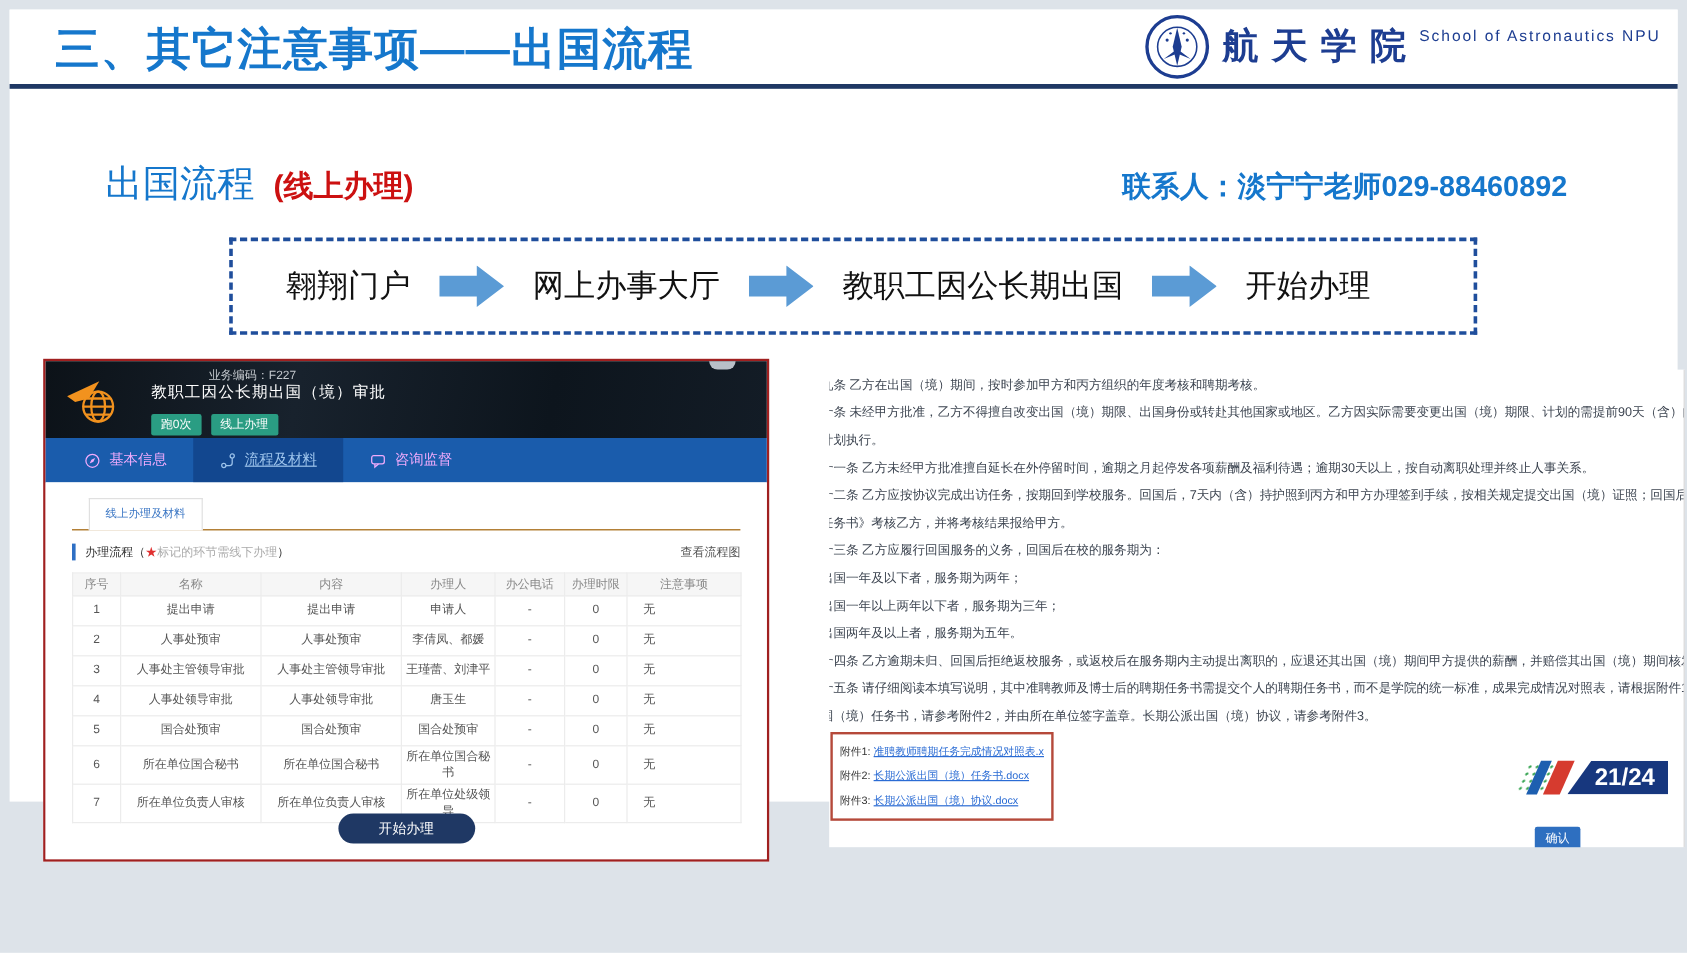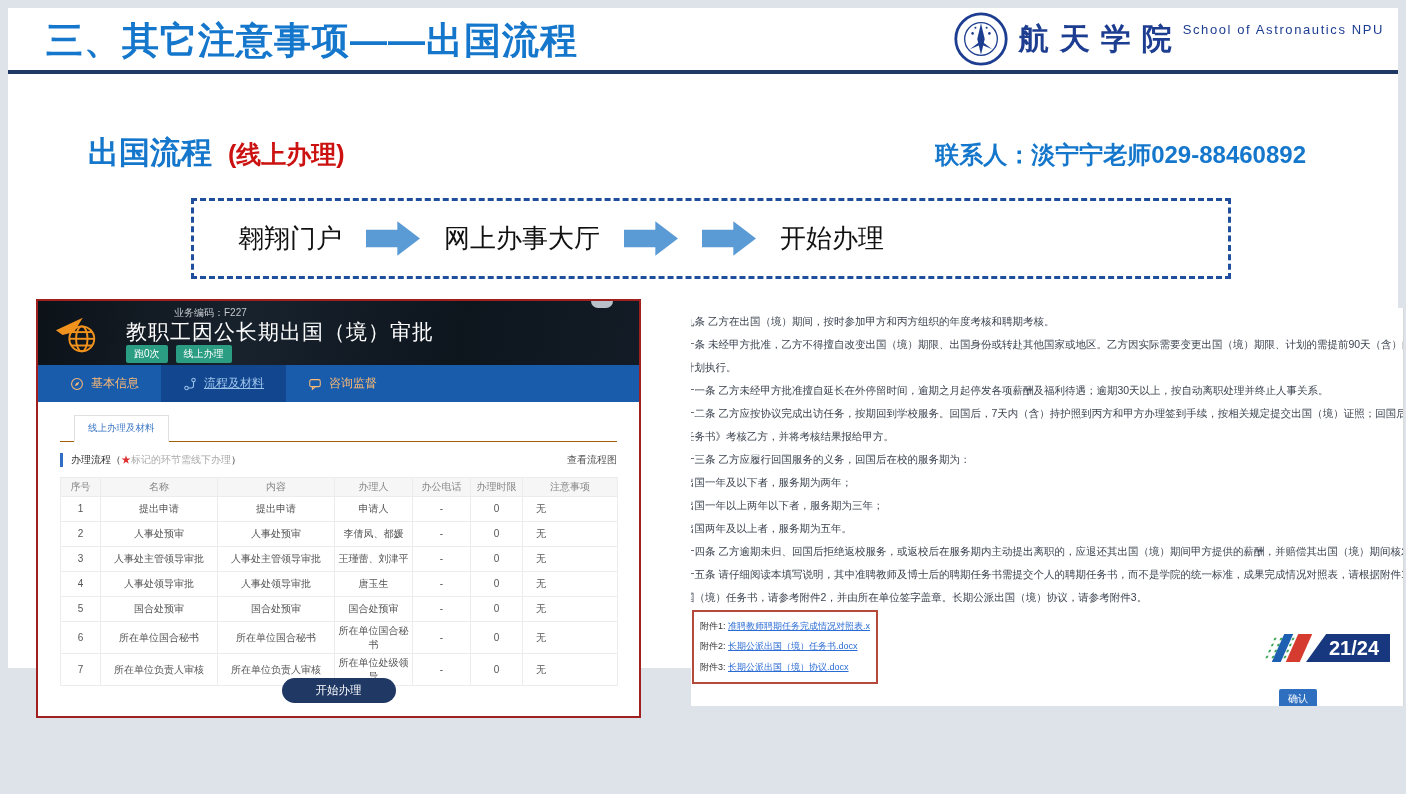--- a/index.html
+++ b/index.html
@@ -16,46 +16,46 @@
   .logo-wrap { position:absolute; right:14px; top:3px; display:flex; align-items:center; gap:10px; }
   .logo-badge { width:56px; height:56px; }
   .logo-text { display:flex; flex-direction:row; align-items:flex-start; color:#1d3d91; }
   .logo-cn { font-size:30px; font-weight:700; letter-spacing:11px; line-height:34px; white-space:nowrap; }
   .logo-en { font-size:13px; letter-spacing:1.6px; line-height:16px; white-space:nowrap; }
 
   
   .intro-row { position:absolute; left:80px; right:92px; top:124px; display:flex;
                justify-content:space-between; align-items:baseline; }
   .intro-left { display:flex; align-items:baseline; gap:16px; }
-  .intro-title { font-size:31px; font-weight:700; color:#1577cc; }
+  .intro-title { font-size:31px; font-weight:400; color:#1577cc; }
   .intro-sub { font-size:25px; font-weight:800; color:#cc1111; }
   .intro-contact { font-size:24px; font-weight:800; color:#1577cc; }
 
   
   .flow-box { position:absolute; left:183px; top:190px; width:1040px; height:81px;
               border:3px dashed #1f4e9c; display:flex; align-items:center; padding-left:44px; gap:24px; }
   .flow-step { font-family:"Liberation Serif", serif; font-size:26px; color:#111; white-space:nowrap; }
   .flow-arrow { width:54px; height:36px; background:#5b9bd5; flex:none;
     clip-path:polygon(0% 26%, 58% 26%, 58% 2%, 100% 50%, 58% 98%, 58% 74%, 0% 74%); }
 
   
   .portal { position:absolute; left:28px; top:291px; width:605px; height:419px;
             border:2px solid #a02020; background:#fff; display:flex; flex-direction:column; }
   .portal-header { position:relative; height:64px; flex:none;
     background:linear-gradient(100deg,#0c1218 0%, #18222d 35%, #0d151d 70%, #131c26 100%); }
   .plane-logo { position:absolute; left:16px; top:10px; }
   .biz-code { position:absolute; left:88px; top:5px; font-size:10px; color:#c3c8cd;margin-left:48px; }
-  .portal-title { position:absolute; left:88px; top:17px; font-size:21px; color:#fff; font-weight:500;
+  .portal-title { position:absolute; left:88px; top:17px; font-size:13px; color:#fff; font-weight:500;
                   letter-spacing:1px; white-space:nowrap; }
   .badge-row { position:absolute; left:88px; top:44px; display:flex; gap:8px; }
   .badge { background:#2a9d83; color:#fff; font-size:10px; padding:2px 8px; border-radius:2px; }
   .header-pill { position:absolute; right:26px; top:0; width:22px; height:7px; background:#ccd3da;
                  border-radius:0 0 10px 10px; opacity:.9; }
   .portal-nav { height:37px; flex:none; background:#1a5cac; display:flex; align-items:stretch; padding-left:10px; }
-  .nav-item { display:flex; align-items:center; gap:7px; padding:0 22px; color:#fdba74; font-size:12px; cursor:pointer; }
+  .nav-item { display:flex; align-items:center; gap:7px; padding:0 22px; color:#f0abfc; font-size:12px; cursor:pointer; }
   .nav-item.active { background:#12478f; color:#9dc4ec;text-decoration:underline; }
   .nav-item svg { display:block; }
   .portal-body { position:relative; flex:1; background:#fff; padding:12px 22px 0; }
   .tab-row { border-bottom:1px solid #a16207; padding-left:14px; }
   .portal-tab { display:inline-block; position:relative; top:1px; border:1px solid #e0e0e0; border-bottom:1px solid #fff;
     padding:6px 13px; background:#fff; color:#3a76c4; font-size:9.5px; cursor:pointer; }
   .process-row { margin-top:11px; display:flex; justify-content:space-between; align-items:center;
                  font-size:10px; color:#333; }
   .process-heading { border-left:3px solid #2e6fc4; padding-left:8px; }
   .star { color:#e03030; }
@@ -129,20 +129,21 @@
       <span class="intro-sub">(线上办理)</span>
     </div>
     <span class="intro-contact">联系人：淡宁宁老师029-88460892</span>
   </div>
 
   <div class="flow-box" id="flow-box">
       <span class="flow-step">翱翔门户</span>
       <div class="flow-arrow"></div>
       <span class="flow-step">网上办事大厅</span>
       <div class="flow-arrow"></div>
+      <span class="flow-step">教职工因公长期出国</span>
       <div class="flow-arrow"></div>
       <span class="flow-step">开始办理</span>
     </div>
 
   <div class="portal">
     <div class="portal-header">
       <svg class="plane-logo" width="46" height="46" viewBox="0 0 48 48">
         <g stroke="#f2921e" fill="none" stroke-width="2">
           <circle cx="29" cy="29" r="13"></circle>
           <ellipse cx="29" cy="29" rx="6" ry="13"></ellipse>

